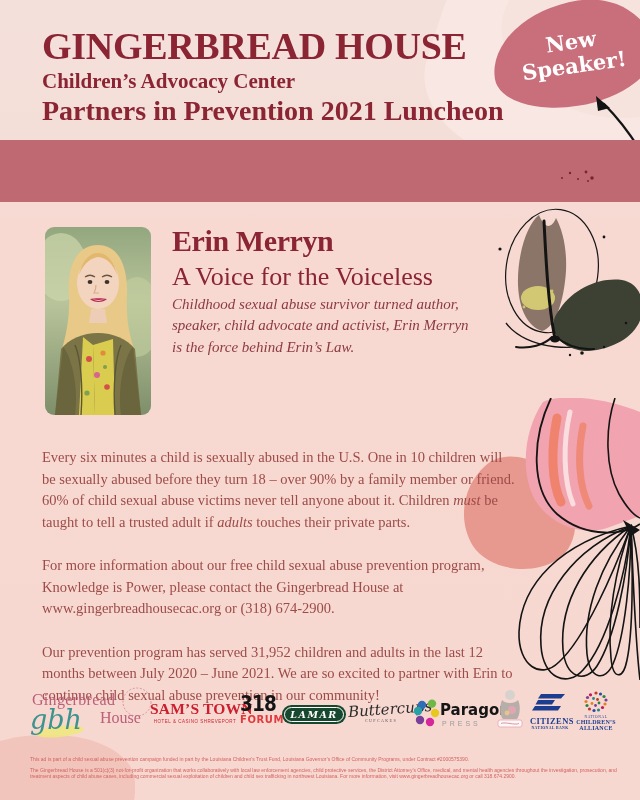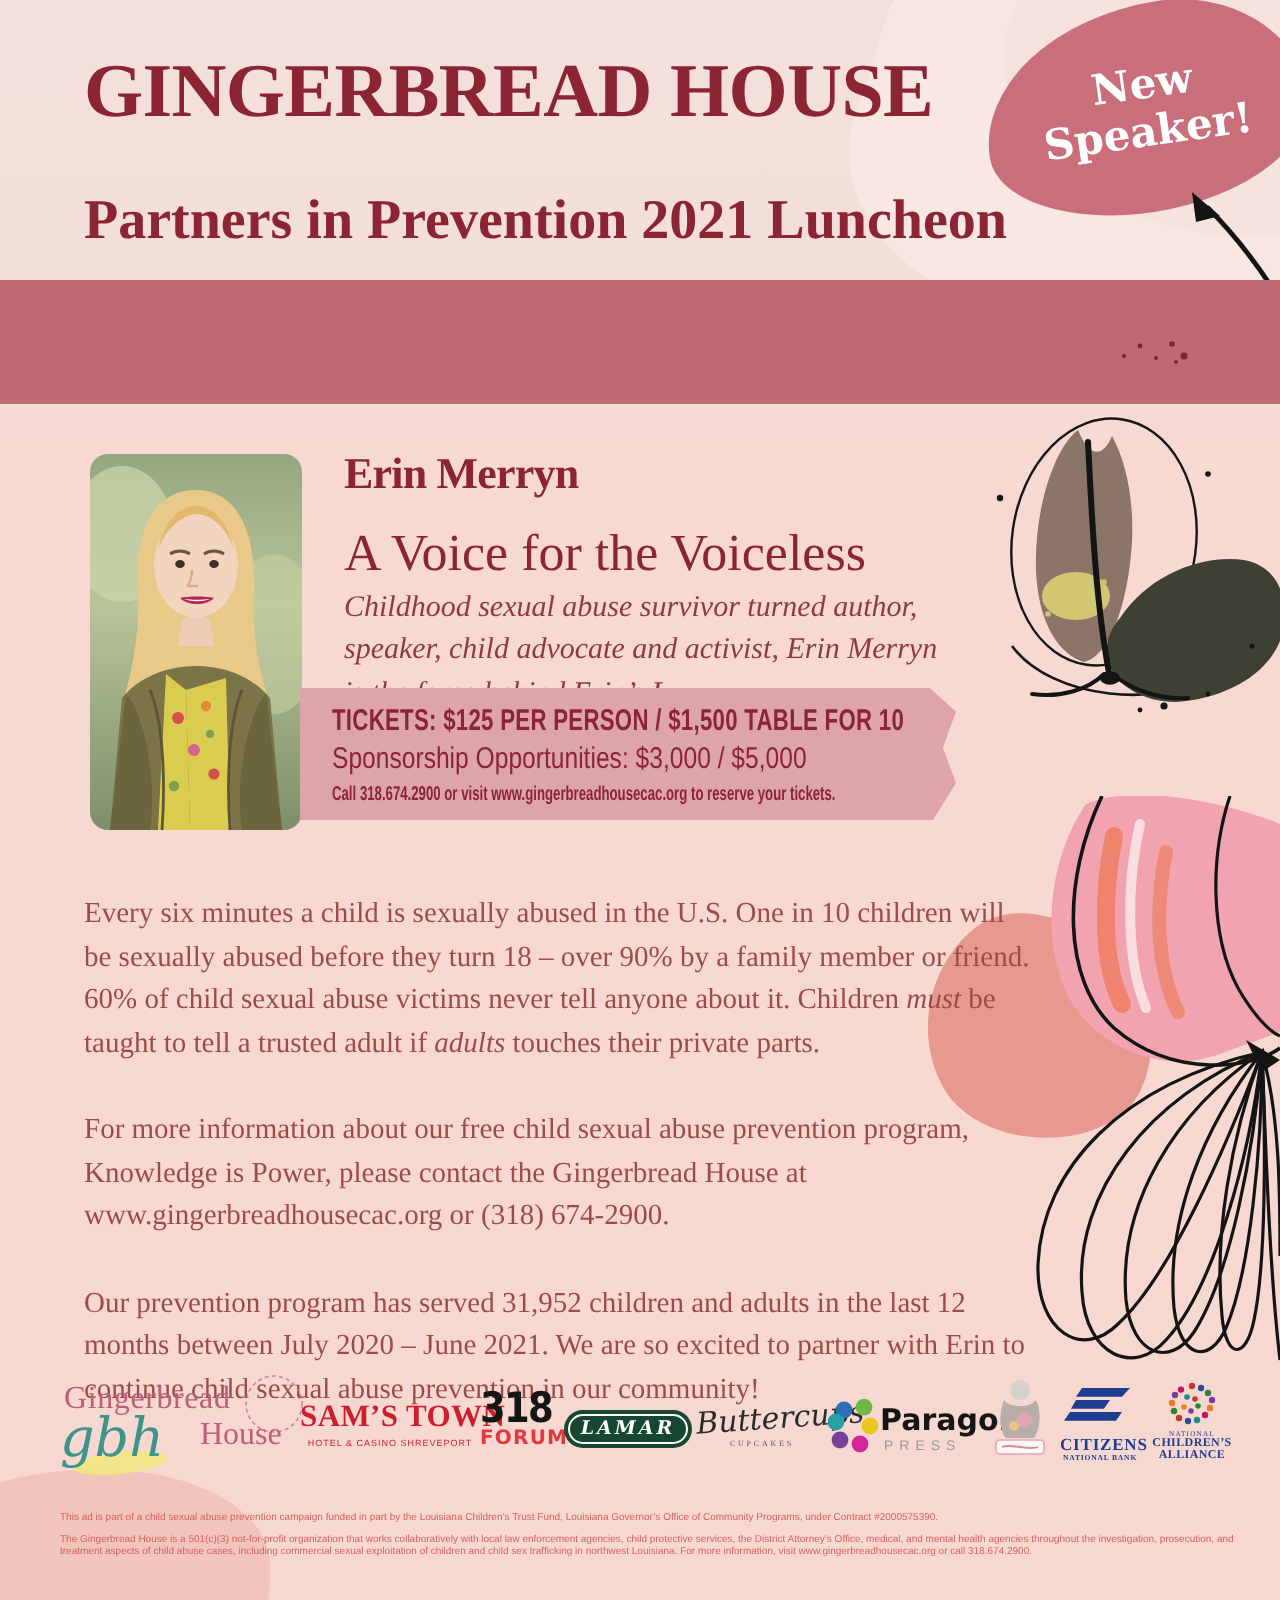--- a/index.html
+++ b/index.html
@@ -20,21 +20,21 @@
   .title{position:absolute;left:42px;top:24px;font-size:38px;font-weight:700;color:#8b2433;letter-spacing:-.3px;white-space:nowrap;}
   .subtitle{position:absolute;left:42px;top:69px;font-size:21px;font-weight:700;color:#8b2433;white-space:nowrap;}
   .event-title{position:absolute;left:42px;top:95px;font-size:28px;font-weight:700;color:#8b2433;white-space:nowrap;}
   
   .banner{position:absolute;left:0;top:140px;width:640px;height:62px;background:#bf6a72;}
   .banner-date{position:absolute;left:42px;top:5px;font-size:23px;font-weight:700;color:#fdf5f3;letter-spacing:.3px;white-space:nowrap;}
   .banner-venue{position:absolute;left:42px;top:34px;font-size:17px;font-weight:700;color:#fdf5f3;letter-spacing:-.1px;white-space:nowrap;}
   .banner-speckles{position:absolute;left:558px;top:24px;width:42px;height:22px;}
   
   .photo{position:absolute;left:45px;top:227px;width:106px;height:188px;border-radius:9px;overflow:hidden;}
-  .speaker-name{position:absolute;left:172px;top:224px;font-size:22px;font-weight:700;color:#8b2433;letter-spacing:-.4px;white-space:nowrap;}
+  .speaker-name{position:absolute;left:172px;top:224px;font-size:30px;font-weight:700;color:#8b2433;letter-spacing:-.4px;white-space:nowrap;}
   .speaker-tagline{position:absolute;left:172px;top:262px;font-size:26px;font-weight:400;color:#8b2433;white-space:nowrap;}
   .speaker-bio{position:absolute;left:172px;top:294px;width:302px;font-size:15px;font-style:italic;color:#8d3a41;line-height:1.42;}
   
   .tickets{position:absolute;left:150px;top:344px;width:328px;height:66px;background:#dda4a9;
     clip-path:polygon(0 0,96% 0,100% 18%,98% 45%,100% 72%,96.5% 100%,0 100%);
     font-family:"Liberation Sans",sans-serif;color:#8b2433;padding:0;}
   .tk1,.tk2,.tk3{position:absolute;left:16px;display:inline-block;transform-origin:0 50%;white-space:nowrap;}
   .tk1{top:8px;font-size:15px;font-weight:800;transform:scaleX(.74);letter-spacing:.2px;}
   .tk2{top:27px;font-size:15px;font-weight:400;transform:scaleX(.82);}
   .tk3{top:48px;font-size:10px;font-weight:700;transform:scaleX(.66);}
@@ -95,20 +95,21 @@
       <div>New</div>
       <div>Speaker!</div>
     </div>
   </div>
   <svg class="badge-branch" viewBox="0 0 56 60">
     <path d="M8,4 L22,16 L10,19 Z" fill="#141414"></path>
     <path d="M16,12 C30,26 42,42 52,58" stroke="#141414" stroke-width="2.4" fill="none" stroke-linecap="round"></path>
   </svg>
 
   <div class="title">GINGERBREAD HOUSE</div>
+  <div class="subtitle">Children’s Advocacy Center</div>
   <div class="event-title">Partners in Prevention 2021 Luncheon</div>
 
   <div class="banner">
     <svg class="banner-speckles" viewBox="0 0 42 22">
       <circle cx="4" cy="14" r="1" fill="#7d2430"></circle>
         <circle cx="12" cy="9" r="1.2" fill="#7d2430"></circle>
       <circle cx="20" cy="15" r="1" fill="#7d2430"></circle>
         <circle cx="28" cy="8" r="1.4" fill="#7d2430"></circle>
       <circle cx="34" cy="14" r="1.8" fill="#7d2430"></circle>
         <circle cx="30" cy="17" r="1" fill="#7d2430"></circle>
@@ -172,25 +173,20 @@
       <path d="M96,188 L88,120 C80,128 72,160 76,188 Z" fill="#6b653e"></path>
       <path d="M30,118 C36,132 38,160 36,188" stroke="#5c5636" stroke-width="1.4" fill="none"></path>
       <path d="M76,118 C70,132 68,160 70,188" stroke="#5c5636" stroke-width="1.4" fill="none"></path>
     </svg>
   </div>
 
   <div class="speaker-name">Erin Merryn</div>
   <div class="speaker-tagline">A Voice for the Voiceless</div>
   <div class="speaker-bio">Childhood sexual abuse survivor turned author, speaker, child advocate and activist, Erin Merryn is the force behind Erin’s Law.</div>
 
-  <div class="tickets">
-    <span class="tk1">TICKETS: $125 PER PERSON / $1,500 TABLE FOR 10</span>
-    <span class="tk2">Sponsorship Opportunities: $3,000 / $5,000</span>
-    <span class="tk3">Call 318.674.2900 or visit www.gingerbreadhousecac.org to reserve your tickets.</span>
-  </div>
 
   <svg class="flower" viewBox="0 0 185 312">
     <path d="M30,68 C8,88 2,122 18,148 C34,172 76,178 102,162 C122,150 127,116 111,90 C91,62 52,48 30,68 Z" fill="#e8998f"></path>
     <path d="M88,4 C70,30 64,72 80,102 C96,128 128,138 152,130 L185,118 L185,14 C156,2 110,-6 88,4 Z" fill="#f2a3b0"></path>
     <path d="M102,20 C96,50 96,84 106,104" stroke="#ee7e61" stroke-width="9" fill="none" opacity=".85" stroke-linecap="round"></path>
     <path d="M128,28 C122,58 124,88 134,108" stroke="#ee7e61" stroke-width="7" fill="none" opacity=".7" stroke-linecap="round"></path>
     <path d="M115,14 C108,44 108,82 118,106" stroke="#fbe3e4" stroke-width="5" fill="none" opacity=".9" stroke-linecap="round"></path>
     <path d="M96,0 C76,42 76,92 102,116 C132,142 172,136 185,126" stroke="#141414" stroke-width="1.8" fill="none"></path>
     <path d="M160,0 C150,30 150,70 164,96 C172,110 180,118 185,120" stroke="#141414" stroke-width="1.6" fill="none"></path>
     <g stroke="#141414" stroke-width="1.6" fill="none">

